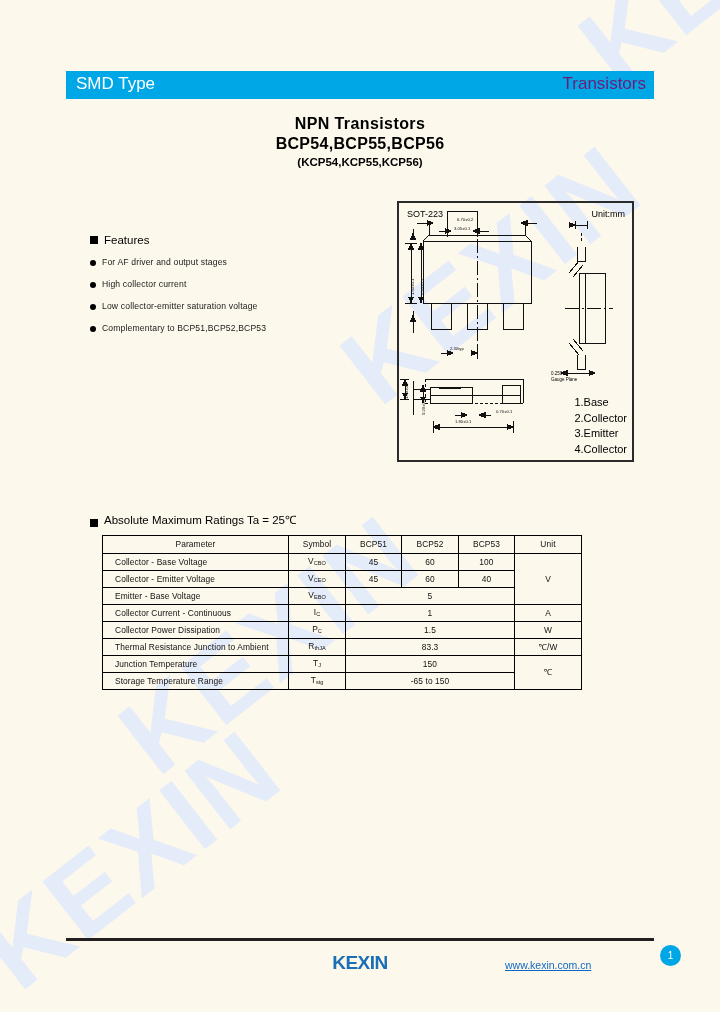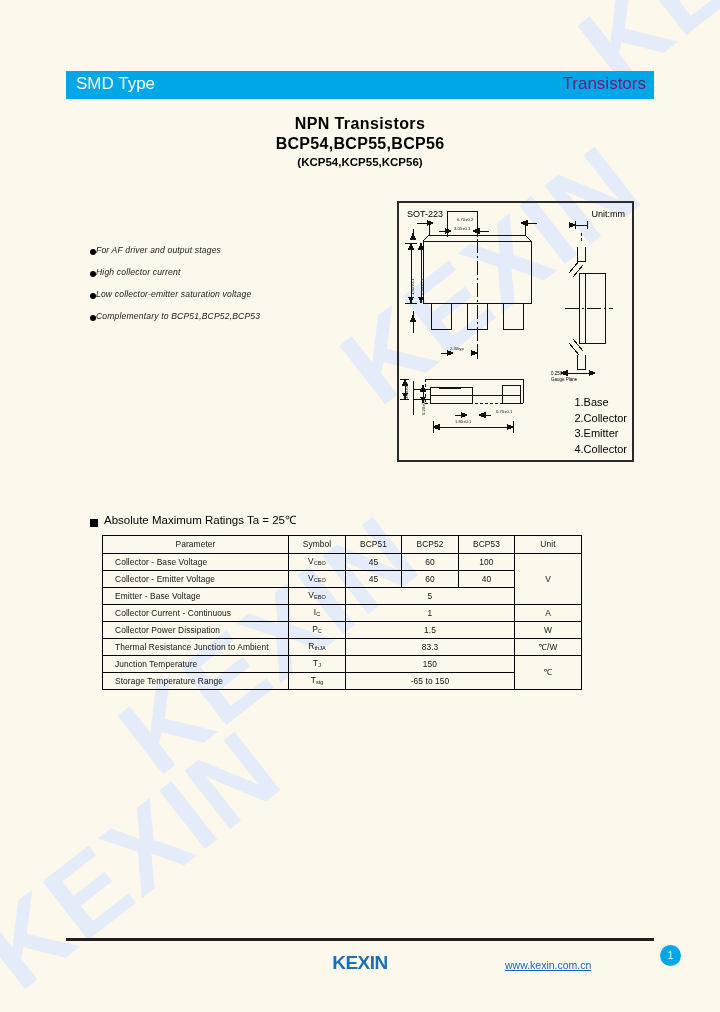--- a/index.html
+++ b/index.html
@@ -120,25 +120,24 @@
     height: 8px;
     background: #000;
   }
   #feature-list {
     margin-top: 11px;
   }
   .feat-item {
     font-size: 8.6px;
     color: #1a1a1a;
     display: flex;
-    align-items: flex-end;
-    gap: 0;
+    align-items: center;
+    gap: 6px;
     margin-bottom: 12px;
     letter-spacing: 0.15px;
-    font-style: italic;
   }
   .dot-bullet {
     display: inline-block;
     width: 6px;
     height: 6px;
     border-radius: 50%;
     background: #000;
     flex: 0 0 auto;
     margin-top: 2px;
   }
@@ -310,20 +309,24 @@
     <span class="hdr-right">Transistors</span>
   </div>
 
   <div id="title-block">
     <div id="title-main">NPN  Transistors</div>
     <div id="title-parts">BCP54,BCP55,BCP56</div>
     <div id="title-alt">(KCP54,KCP55,KCP56)</div>
   </div>
 
   <div id="features">
+    <div class="sec-title">
+      <span class="sq-bullet"></span>
+      <span>Features</span>
+    </div>
     <div id="feature-list">
       <div class="feat-item">
         <span class="dot-bullet"></span>
         <span>For AF driver and output stages</span>
       </div>
       <div class="feat-item">
         <span class="dot-bullet"></span>
         <span>High collector current</span>
       </div>
       <div class="feat-item">

